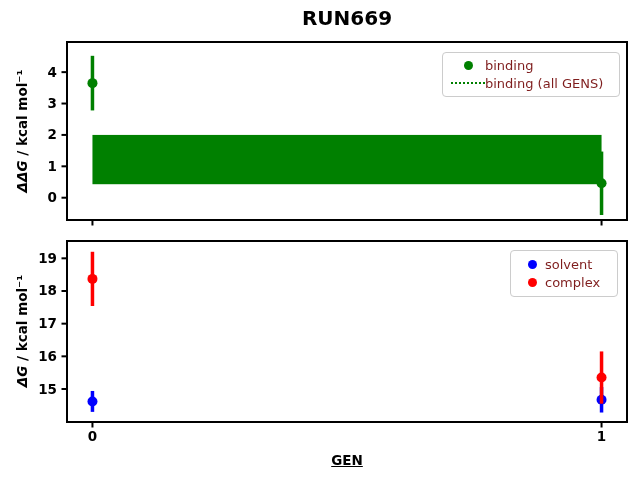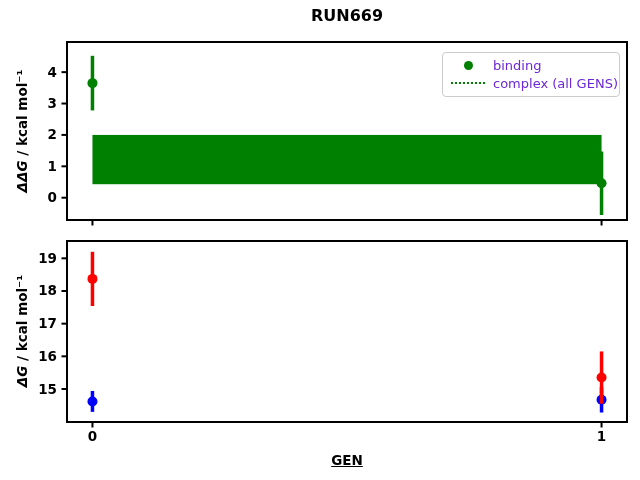--- a/index.html
+++ b/index.html
@@ -1,35 +1,35 @@
 <!DOCTYPE html>
 <html><head>
 <meta charset="utf-8">
 <style>
   html,body{margin:0;padding:0;background:#fff;}
   #figure{position:relative;width:640px;height:480px;background:#fff;overflow:hidden;
           font-family:"DejaVu Sans",sans-serif;}
   #plot-svg{position:absolute;left:0;top:0;}
   #plot-svg text{font-family:"DejaVu Sans",sans-serif;}
   .fig-title{position:absolute;left:347px;top:6px;transform:translateX(-50%);
-             font-size:16px;font-weight:bold;color:#000;white-space:nowrap;}
+             font-size:20px;font-weight:bold;color:#000;white-space:nowrap;}
   .axis-label{position:absolute;font-size:13.5px;font-weight:bold;color:#000;white-space:nowrap;}
   .ylabel{transform:translate(-50%,-50%) rotate(-90deg);}
   .ylabel-top{left:22px;top:131px;}
   .ylabel-bottom{left:22px;top:331px;}
   .xlabel{left:347px;top:452px;transform:translateX(-50%);text-decoration:underline;}
   .legend{position:absolute;background:#fff;border:1px solid #ccc;border-radius:4px;
           padding:4px 8px;display:flex;flex-direction:column;justify-content:space-around;
           box-sizing:border-box;}
   .legend-top{left:442px;top:52px;width:178px;height:45px;}
   .legend-bottom{left:510px;top:250px;width:108px;height:47px;}
   .legend-row{display:flex;align-items:center;height:18px;}
   .lmark{width:34px;display:flex;align-items:center;justify-content:center;flex:0 0 auto;}
   .legend-bottom .lmark{width:26px;}
-  .llabel{font-size:13px;color:#6d28d9;margin-left:8px;white-space:nowrap;}
+  .llabel{font-size:13px;color:#7f1d1d;white-space:nowrap;}
   .dot{width:9px;height:9px;border-radius:50%;display:inline-block;}
   .dot-green{background:#008000;}
   .dot-blue{background:#0000ff;}
   .dot-red{background:#ff0000;}
   .dotted-line{width:34px;height:0;border-top:2px dotted #008000;display:inline-block;}
 </style>
 </head>
 <body>
 
 <div id="figure">
@@ -90,18 +90,32 @@
     <div class="legend-row">
       <span class="lmark">
           <span class="dot dot-green"></span>
         </span>
       <span class="llabel">binding</span>
     </div>
     <div class="legend-row">
       <span class="lmark">
           <span class="dotted-line"></span>
         </span>
-      <span class="llabel">complex (all GENS)</span>
+      <span class="llabel">binding (all GENS)</span>
     </div>
   </div>
 
+  <div class="legend legend-bottom">
+    <div class="legend-row">
+      <span class="lmark">
+          <span class="dot dot-blue"></span>
+        </span>
+      <span class="llabel">solvent</span>
+    </div>
+    <div class="legend-row">
+      <span class="lmark">
+          <span class="dot dot-red"></span>
+        </span>
+      <span class="llabel">complex</span>
+    </div>
+  </div>
 
 </div>
 
 </body></html>

